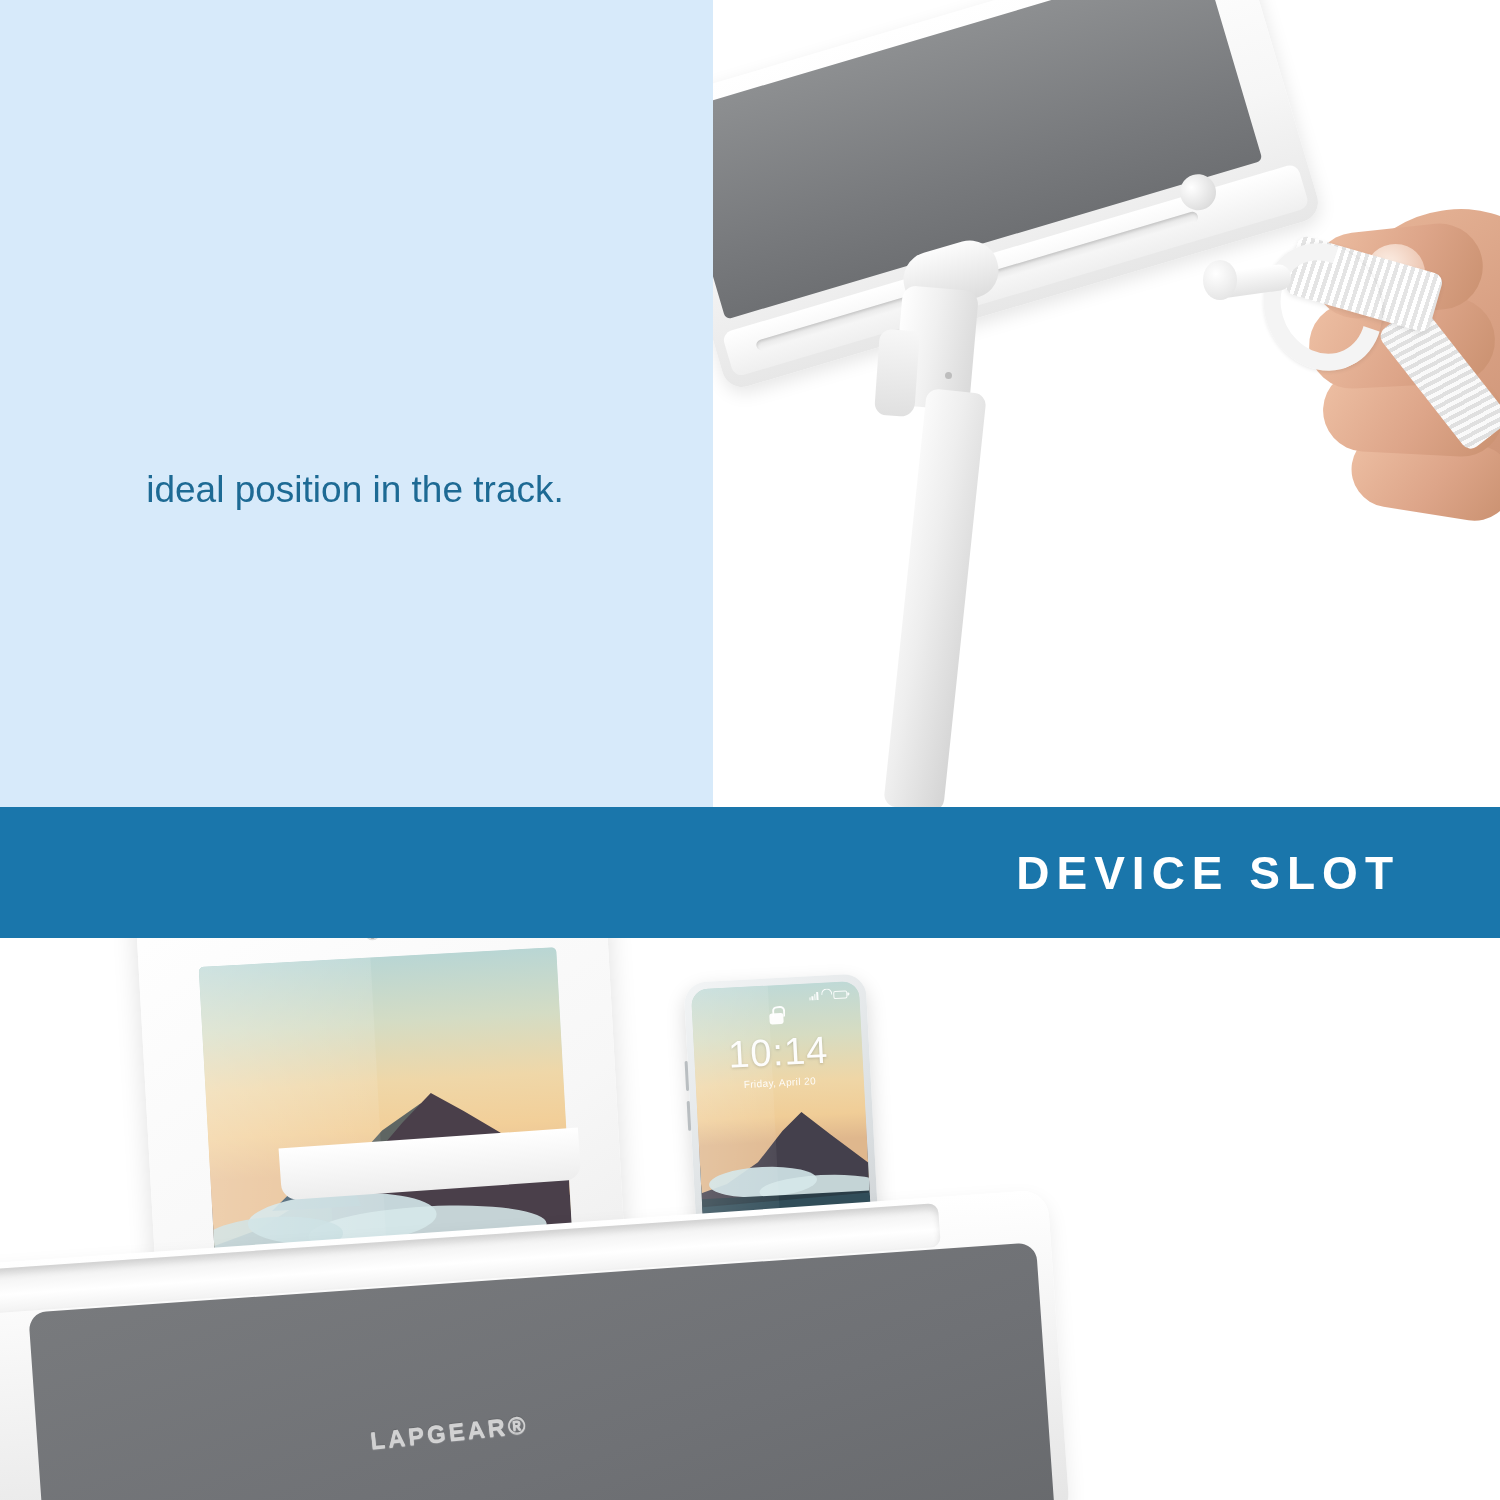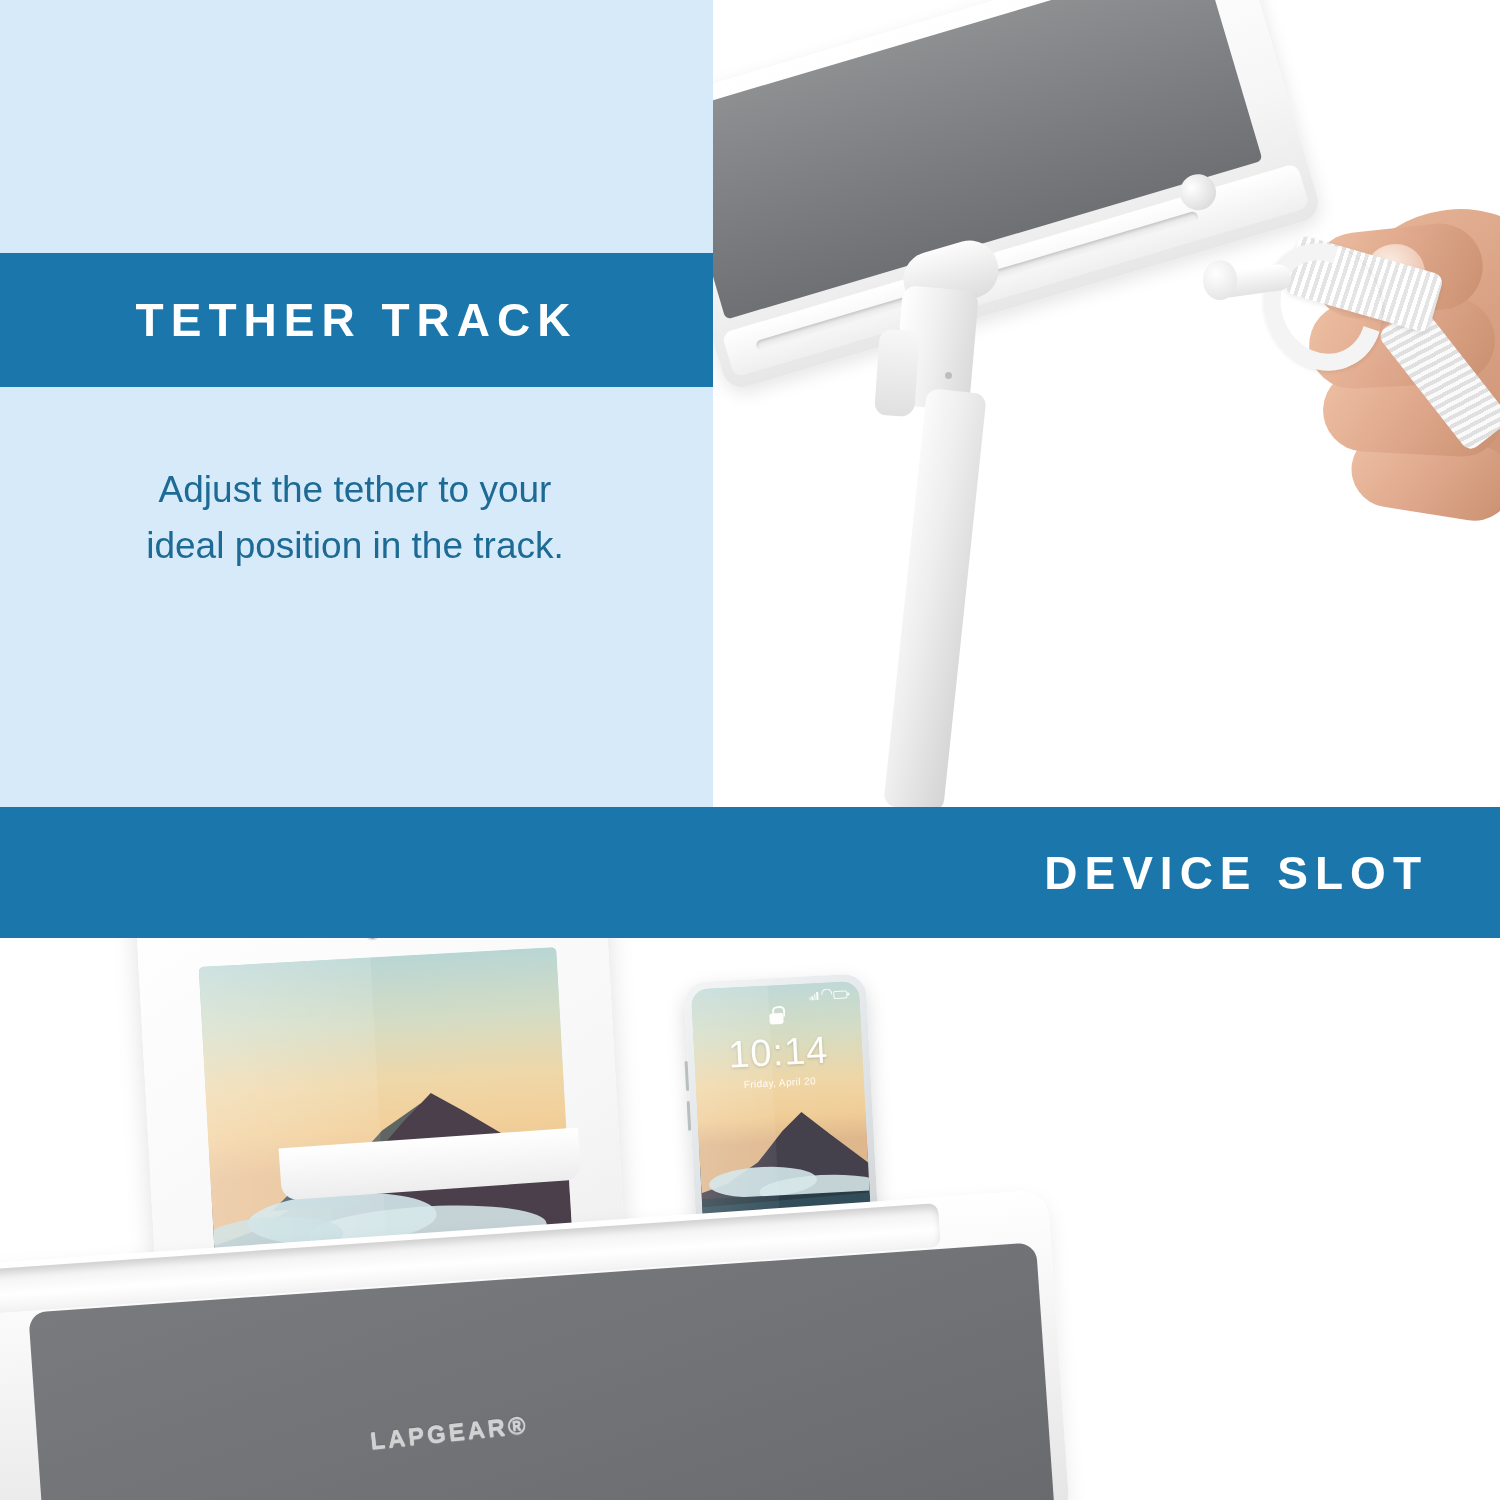--- a/index.html
+++ b/index.html
@@ -25,21 +25,21 @@
   .banner{
     position:absolute;background:#1a76ab;display:flex;align-items:center;
   }
   .banner-top{left:0;top:253px;width:713px;height:134px;justify-content:center;}
   .banner-bottom{left:0;top:807px;width:1500px;height:131px;justify-content:flex-end;}
   .banner h1{
     margin:0;color:#ffffff;font-weight:bold;
     font-size:46px;letter-spacing:7px;line-height:1;
     font-family:"Liberation Sans", sans-serif;
   }
-  .banner-bottom h1{padding-right:72px;}
+  .banner-bottom h1{padding-right:100px;}
 
   
   .caption{
     position:absolute;color:#1d6a94;
     font-size:37px;line-height:1.52;font-weight:400;
     font-family:"Liberation Sans", sans-serif;
     text-align:center;
   }
   .caption-tether{left:45px;top:462px;width:620px;}
   .caption-slot{left:925px;top:1060px;width:560px;}
@@ -350,26 +350,22 @@
         <div class="nail"></div>
         <div class="strap"></div>
         <div class="clip-hook"></div>
         <div class="clip-peg"></div>
         <div class="clip-peg-head"></div>
       </div>
 
     </div>
   </div>
 
-  <div class="banner banner-top">
-    <h1>TETHER TRACK</h1>
-  </div>
 
   <div class="caption caption-tether">
-    <div>Adjust the tether to your</div>
     <div>ideal position in the track.</div>
   </div>
 
   <div class="bl-overflow">
     <div class="bl-scene">
 
       <div class="tablet">
 
         <div class="tablet-cam"></div>
         <div class="tablet-screen">

